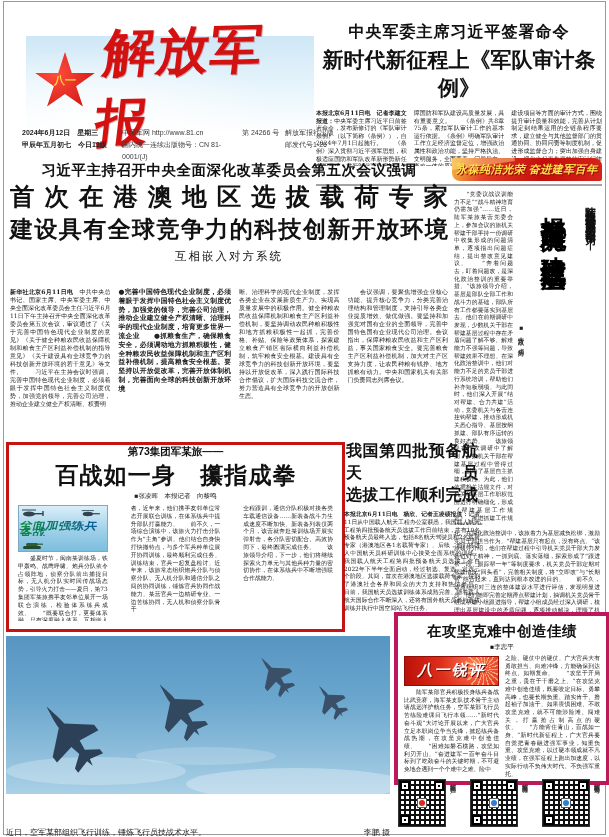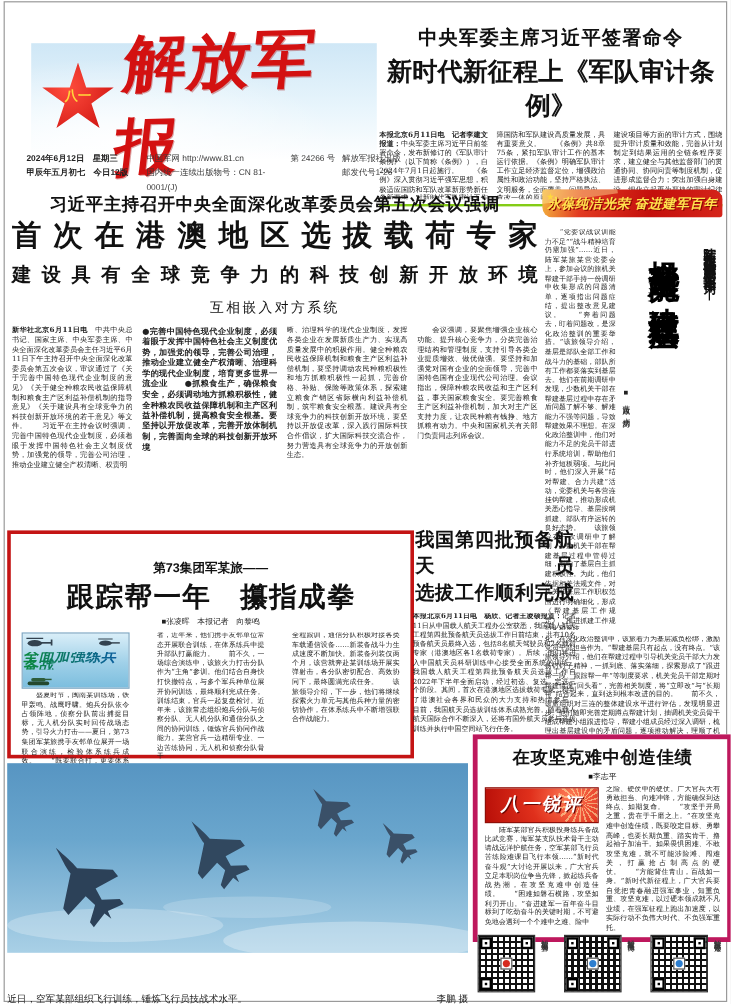--- a/index.html
+++ b/index.html
@@ -20,36 +20,36 @@
      font-size:11px;font-weight:bold;}
   .callig{position:absolute;left:74px;top:8px;width:210px;height:84px;display:flex;align-items:center;
      font-family:"DejaVu Serif",serif;font-weight:900;font-size:52px;color:#d31111;
      transform:skewX(-8deg) rotate(-1.5deg);letter-spacing:1px;
      text-shadow:1px 1px 0 rgba(160,0,0,.35);}
   .dateline{position:absolute;left:22px;top:127px;width:292px;height:26px;display:grid;
      grid-template-columns:97px 117px 40px 50px;grid-column-gap:3px;font-size:7px;line-height:12px;color:#3a3a3a;}
   .dateline .b{font-weight:bold;color:#222;}
 
   
-  .audit{position:absolute;left:316px;top:22px;width:286px;border-bottom:2px solid #84cc16;padding-bottom:4px;}
+  .audit{position:absolute;left:316px;top:22px;width:286px;border-bottom:2px solid #a3a3a3;padding-bottom:18px;}
   .audit-kicker{font-size:16px;font-weight:bold;text-align:center;letter-spacing:1px;}
   .audit-head{font-size:21px;font-weight:bold;text-align:center;margin-top:3px;letter-spacing:0;}
   .audit-body{margin-top:7px;display:flex;gap:7px;height:57px;}
   .audit-body p{flex:1;margin:0;font-size:6px;line-height:7.6px;color:#222;}
   .lead-b{font-weight:bold;}
 
   
   .main-art{position:absolute;left:10px;top:161px;width:438px;}
   .main-kicker{font-size:14.5px;font-weight:bold;text-align:center;letter-spacing:.5px;}
   .main-h1{font-size:24.5px;font-weight:bold;line-height:33px;width:100%;
      text-align:justify;text-align-last:justify;}
-  .main-h2{font-size:16px;font-weight:bold;line-height:33px;width:100%;
+  .main-h2{font-size:23px;font-weight:bold;line-height:33px;width:100%;
      text-align:justify;text-align-last:justify;}
   .main-byline{font-size:11.5px;text-align:center;margin-top:3px;letter-spacing:2px;}
-  .main-body{margin-top:8px;display:flex;gap:8px;height:166px;}
+  .main-body{margin-top:24px;display:flex;gap:8px;height:166px;}
   .main-body p{margin:0;font-size:6px;line-height:8px;color:#222;flex:1;}
   .main-body p.bold-col{font-size:6.8px;line-height:8.8px;font-weight:bold;flex:1.12;}
 
   
   .sidebar{position:absolute;left:452px;top:158px;width:150px;height:452px;}
   .sb-banner{position:relative;height:23px;background:linear-gradient(100deg,#f4b53e 0%,#e23b22 22%,#c40f0c 60%,#d5251a 100%);
      display:flex;align-items:center;justify-content:center;border-radius:2px 8px 2px 8px;overflow:hidden;}
   .sb-banner:after{content:"";position:absolute;left:-8px;top:-10px;width:70px;height:18px;background:rgba(255,230,150,.45);
      transform:rotate(-8deg);}
   .sb-banner .flag{position:absolute;left:3px;top:2px;color:#ffd83d;font-size:8px;z-index:2;}
@@ -59,21 +59,21 @@
      font-size:10.5px;font-weight:bold;letter-spacing:1.5px;color:#111;}
   .sb-head{position:absolute;right:30px;top:38px;height:336px;writing-mode:vertical-rl;
      font-size:26px;font-weight:bold;letter-spacing:2px;color:#000;}
   .sb-byline{position:absolute;left:64px;top:166px;height:92px;writing-mode:vertical-rl;
      font-size:6.5px;color:#222;letter-spacing:1px;}
   .sb-body-top{position:absolute;left:2px;top:33px;width:59px;height:334px;font-size:5.8px;line-height:7.7px;color:#222;}
   .sb-body-bottom{position:absolute;left:2px;top:372px;width:146px;height:236px;font-size:5.8px;line-height:7.7px;color:#222;}
 
   
   .redbox{position:absolute;left:6px;top:442px;width:333px;height:184px;border:3px solid #c41414;background:#fff;}
-  .rb-kicker{font-size:10.5px;font-weight:bold;text-align:center;margin-top:22px;}
+  .rb-kicker{font-size:10.5px;font-weight:bold;text-align:center;margin-top:0;}
   .rb-head{font-size:23px;font-weight:bold;width:240px;margin:2px auto 0 auto;
      text-align:justify;text-align-last:justify;line-height:28px;}
   .rb-byline{font-size:6.5px;text-align:center;margin-top:3px;color:#222;}
   .rb-cols{display:flex;gap:23px;padding:4px 9px 0 9px;height:118px;}
   .rb-cols .col{flex:1;font-size:5.8px;line-height:7.8px;color:#222;}
   .rb-graphic{position:relative;height:45px;margin-bottom:3px;border:1px solid #7fa8c4;
      background:linear-gradient(180deg,#d9eef8 0%,#9fd0e8 55%,#7cbede 100%);
      display:flex;align-items:center;justify-content:center;overflow:hidden;}
   .rb-graphic .glabel{font-size:12.5px;font-weight:900;font-style:italic;letter-spacing:.5px;
      background:linear-gradient(90deg,#0c8a3e,#0a58a8);-webkit-background-clip:text;background-clip:text;color:transparent;
@@ -174,21 +174,21 @@
     </div>
     <div class="sb-kicker">陆军某旅深化政治整训激励党员干部担当作为——</div>
     <div class="sb-head">提升帮建能力　建设过硬基层</div>
     <div class="sb-byline">■曹汝政　卢炳涛</div>
     <div class="sb-body-top serif just hideof">　　“党委议战议训能力不足”“战斗精神培育仍需加强”……近日，陆军某旅某营党委会上，参加会议的旅机关帮建干部手持一份调研中收集形成的问题清单，逐项指出问题症结，提出整改意见建议。　　“奔着问题去，盯着问题改，是深化政治整训的重要举措。”该旅领导介绍，基层是部队全部工作和战斗力的基础，部队所有工作都要落实到基层去。他们在前期调研中发现，少数机关干部在帮建基层过程中存在矛盾问题了解不够、解难能力不强等问题，导致帮建效果不理想。在深化政治整训中，他们对能力不足的党员干部进行系统培训，帮助他们补齐短板弱项。与此同时，他们深入开展“结对帮建、合力共建”活动，党委机关与各营连挂钩帮建，推动形成机关悉心指导、基层按纲抓建、部队有序运转的良好态势。　　该旅领导在一次调研中了解到，少数机关干部在帮建基层过程中管得过细，影响了基层自主抓建积极性。为此，他们依据相关法规文件，对机关和基层工作职权范围进行明确细化，形成《帮建基层工作规定》，推进抓建工作规范化和系统</div>
     <div class="sb-body-bottom serif just hideof">化。在深化政治整训中，该旅着力为基层减负松绑，激励党员干部担当作为。“帮建基层只有起点，没有终点。”该旅领导介绍，他们在帮建过程中引导机关党员干部大力发扬钉钉子精神，一抓到底、落实落细，探索形成了“跟进帮一段、跟踪帮一年”等制度要求，机关党员干部定期对帮建情况“回头看”，完善相关制度，将“立即改”与“长期帮”结合起来，直到达到根本改进的目的。　　前不久，该旅组织对三连的整体建设水平进行评估，发现明显进步。他们随即完善定期蹲点帮建计划，抽调机关党员骨干组成帮建小组跟进指导，帮建小组成员经过深入调研，梳理出基层建设中的矛盾问题，逐项推动解决，理顺了机制、打通了堵点，连队建设驶入“快车道”。如今，该旅帮建基层能力不断提升，党员干部担当作为的热情持续高涨，多个单位先后被上级表彰，部队建设呈现蓬勃向上的良好局面。</div>
   </div>
 
   <div class="redbox">
     <div class="rb-kicker">第73集团军某旅——</div>
-    <div class="rb-head">跟踪帮一年　攥指成拳</div>
+    <div class="rb-head">百战如一身　攥指成拳</div>
     <div class="rb-byline">■张凌晖　本报记者　向黎鸣</div>
     <div class="rb-cols serif">
       <div class="col">
         <div class="rb-graphic">
           <svg width="28" height="14" viewBox="0 0 28 14" style="left:2px;top:1px">
             <line x1="1" y1="3" x2="15" y2="3" stroke="#33424f" stroke-width="1"></line>
             <ellipse cx="8" cy="7" rx="6" ry="2.6" fill="#33424f"></ellipse>
             <rect x="13" y="6" width="9" height="1.4" fill="#33424f"></rect>
             <line x1="22" y1="4" x2="22" y2="9" stroke="#33424f" stroke-width="1.4"></line>
           </svg>

